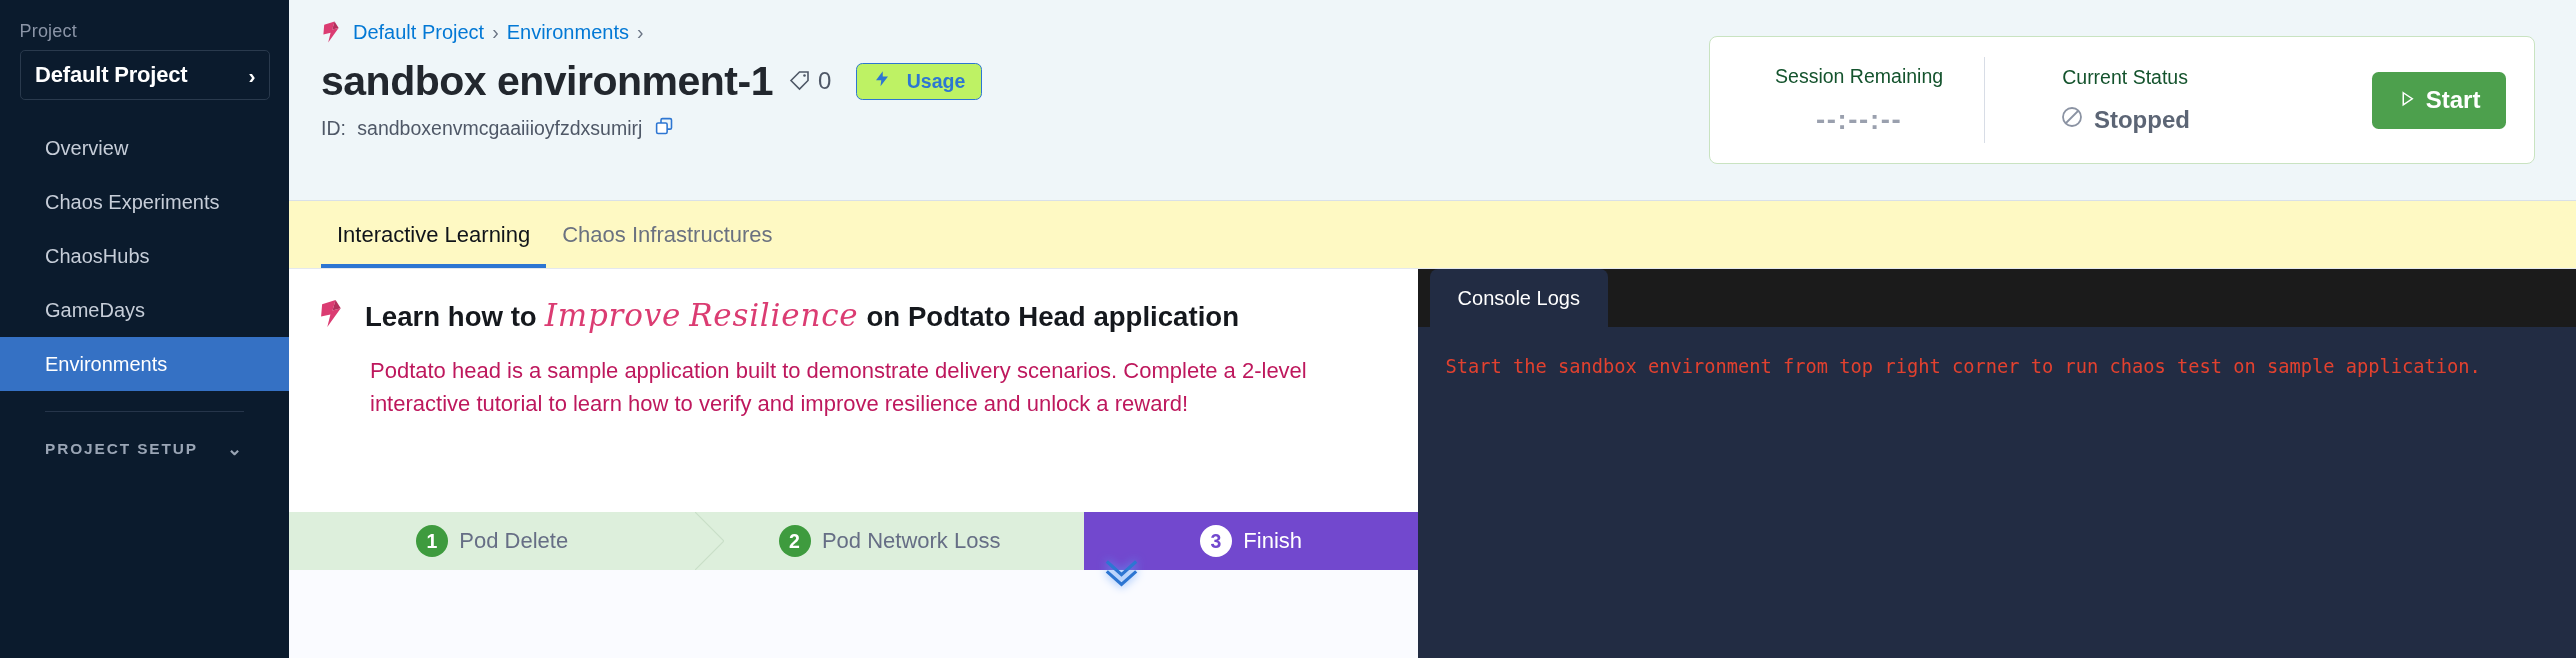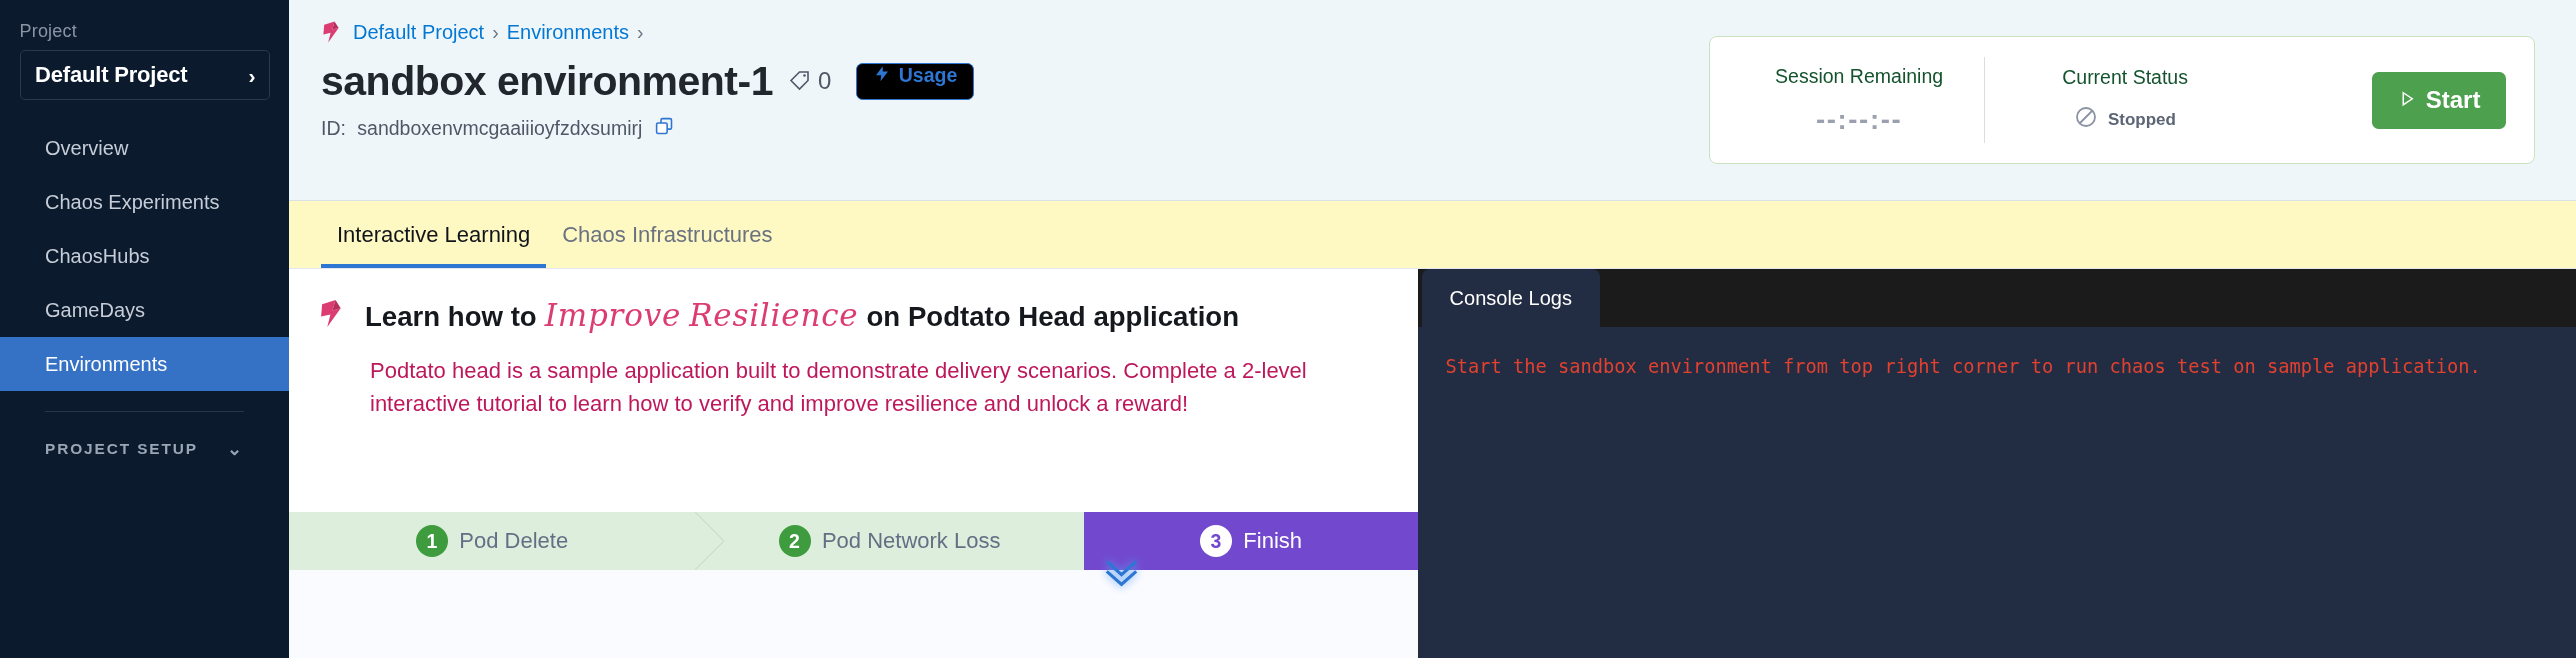--- a/index.html
+++ b/index.html
@@ -62,42 +62,42 @@
   .bc-link { color:#0278D5; font-size:20px; }
   .bc-sep { color:#6B7585; font-size:19.5px; }
   .logo-mark { width:24px; height:24px; display:inline-block; }
 
   .title-row { display:flex; align-items:center; gap:14.6px; margin-top:9.7px; }
   .env-title { font-size:41px; font-weight:700; color:#22272E; letter-spacing:-0.5px; }
   .tag-wrap { display:flex; align-items:center; gap:6.5px; }
   .tag-count { font-size:24px; color:#4F5867; }
   .usage-btn {
     margin-left: 9.7px;
-    border: 0.8px solid #2D76D2; border-radius: 6.5px; background:#000000;
+    border: 0.8px solid #2D76D2; border-radius: 6.5px; background:#bef264;
     height: 37px; padding: 0 16px;
-    display:flex; gap:8px;
+    display:flex; align-items:center; gap:16px;
     color:#2D76D2; font-size:19.5px; font-weight:700; cursor:pointer;
   }
   .id-row { display:flex; align-items:center; gap:11.4px; margin-top:11.4px; }
   .id-text { color:#4F5867; font-size:19.5px; }
 
   
   .session-card {
     position:absolute; top:36px; right:41px;
     width: 826px; height: 128px;
     background:#FFFFFF; border:0.8px solid #C9E3C1; border-radius:8px;
     display:flex; align-items:center; padding: 0 27.6px;
   }
   .sess-col { width: 243px; text-align:center; }
   .sess-label { color:#14532d; font-size:19.5px; margin-bottom:16px; }
   .sess-timer { color:#9AA0AE; font-size:27.6px; font-weight:700; letter-spacing:1.6px; }
   .sess-divider { width:0.8px; height:86px; background:#D8DDE6; margin: 0 6.5px 0 3.2px; }
   .status-col { width: 268px; text-align:center; }
   .status-val { display:flex; align-items:center; justify-content:center; gap:9.7px;
-                color:#5C6575; font-size:17px; font-weight:700; }
+                color:#5C6575; font-size:24px; font-weight:700; }
   .start-btn {
     margin-left:auto;
     background:#4DA04D; border:none; border-radius:6.5px;
     height:57px; padding: 0 26px; color:#FFFFFF;
     font-size:24px; font-weight:700; cursor:pointer;
     display:flex; align-items:center; gap:9.7px;
   }
 
   
   .tabbar {
@@ -147,21 +147,21 @@
     position:absolute; right:-29px; top:0; width:29px; height:58px; z-index:2;
   }
   .steps-strip-below { position:absolute; left:0; bottom:0; width:1129px; height:89px; background:#FAFBFF; }
   .chevron-down {
     position:absolute; left: 808px; bottom: 65px; z-index:5;
     filter: drop-shadow(0 0 4.9px #5B9BF8);
   }
 
   
   .console { flex:1 1 auto; background:#222C43; position:relative; }
-  .console-tabbar { height: 58px; background:#1B1B1B; display:flex; align-items:stretch; padding-left:4px;}
+  .console-tabbar { height: 58px; background:#1B1B1B; display:flex; align-items:stretch; padding-left:12px;}
   .console-tab {
     background:#222C43; color:#FFFFFF; font-size:20px;
     display:flex; align-items:center; padding: 0 27.6px;
     border-radius: 8px 8px 0 0; cursor:pointer;
   }
   .console-body { padding: 23px 27.6px 0 27.6px; }
   .console-line {
     color:#E2412F; font-family:"DejaVu Sans Mono", monospace;
     font-size:18.7px; line-height:1.8; word-break: break-all; white-space: pre-wrap;
   }

